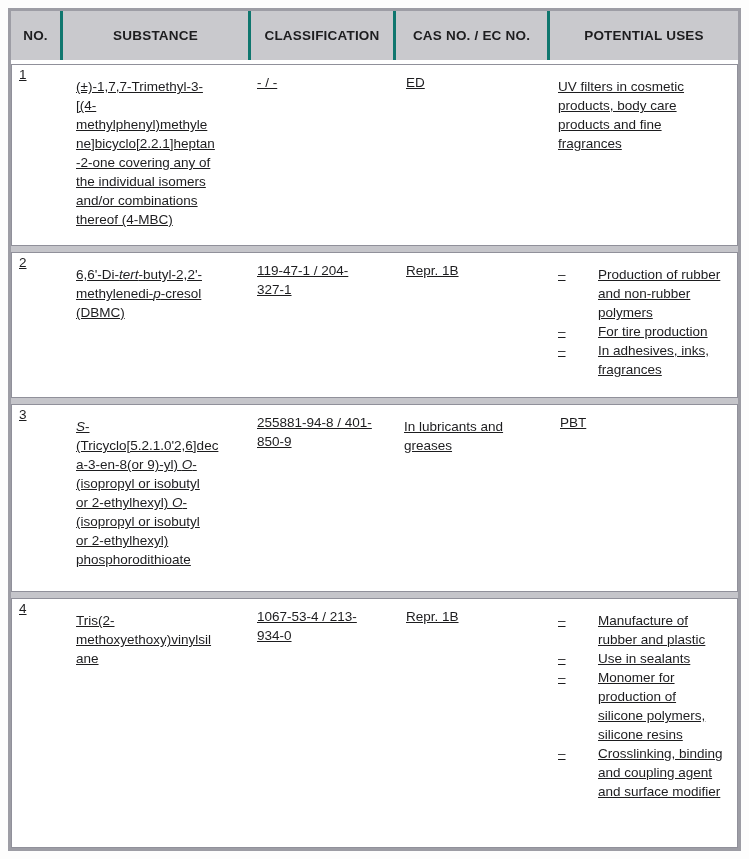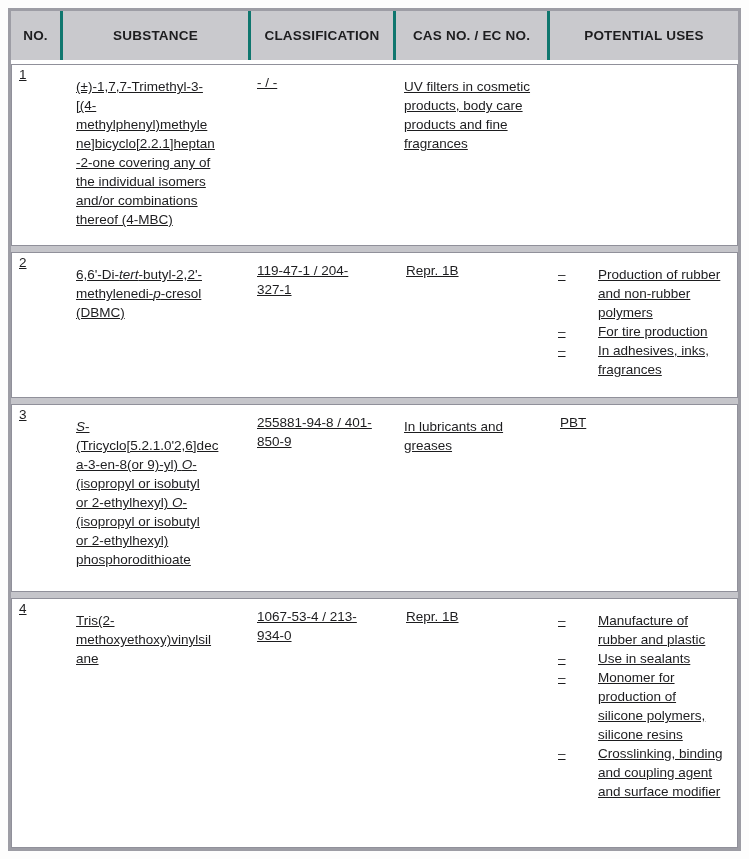--- a/index.html
+++ b/index.html
@@ -100,20 +100,23 @@
   <div class="data-row grid-cols row-1">
     <div class="cell cell-no">
       <span>1</span>
     </div>
     <div class="cell cell-substance">
       <span>(±)-1,7,7-Trimethyl-3-<br>[(4-<br>methylphenyl)methyle<br>ne]bicyclo[2.2.1]heptan<br>-2-one covering any of<br>the individual isomers<br>and/or combinations<br>thereof (4-MBC)</span>
     </div>
     <div class="cell cell-cas">
       <span>- / -</span>
     </div>
+    <div class="cell cell-class">
+      <span>ED</span>
+    </div>
     <div class="cell cell-uses">
       <div class="uses-content">
               <div class="use-text-plain">UV filters in cosmetic products, body care products and fine fragrances</div>
             </div>
     </div>
   </div>
 
   <div class="data-row grid-cols row-2">
     <div class="cell cell-no">
       <span>2</span>

